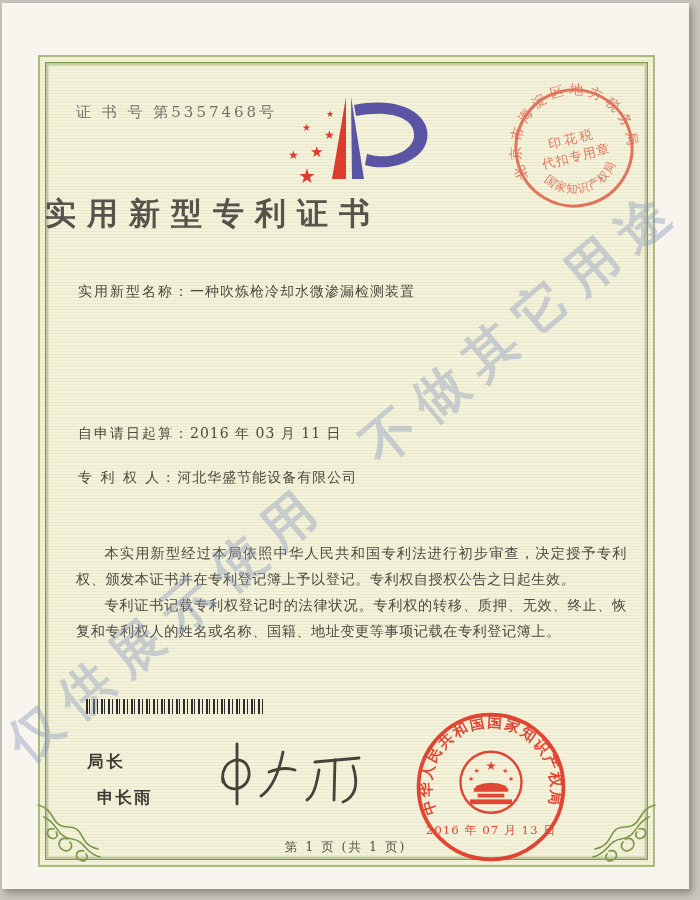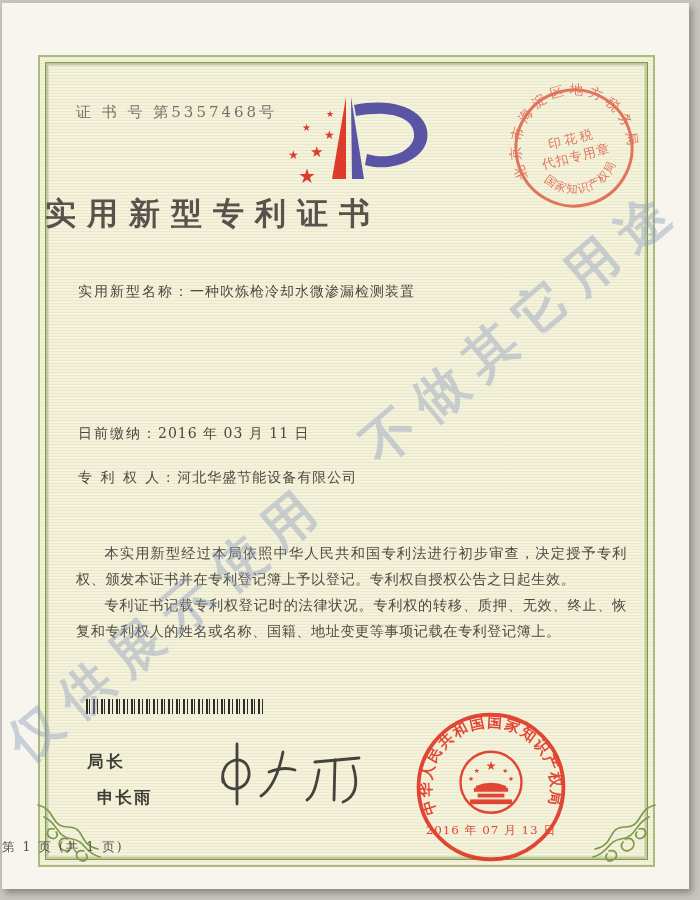--- a/index.html
+++ b/index.html
@@ -41,21 +41,21 @@
   }
   .paras p{margin:0;text-indent:2em;}
   .barcode{
     position:absolute;left:84px;top:696px;width:178px;height:15px;
     background:repeating-linear-gradient(90deg,#2c2c2c 0 2px,transparent 2px 3px,#2c2c2c 3px 4px,transparent 4px 7px,#2c2c2c 7px 9px,transparent 9px 11px,#2c2c2c 11px 12px,transparent 12px 15px);
   }
   .director-title{position:absolute;left:85px;top:748px;font-size:16.5px;font-weight:bold;color:#3f3c35;letter-spacing:3px;font-family:"DejaVu Sans","Liberation Sans",sans-serif;}
   .director-name{position:absolute;left:95px;top:784px;font-size:16.5px;font-weight:bold;color:#3f3c35;letter-spacing:2px;font-family:"DejaVu Sans","Liberation Sans",sans-serif;}
   .signature{position:absolute;left:193px;top:735px;width:178px;height:80px;}
   .seal{position:absolute;left:403px;top:703px;width:172px;height:162px;opacity:.93;}
-  .footer{position:absolute;left:0;right:0;top:836px;text-align:left;font-size:12.5px;color:#55514a;letter-spacing:2px;}
+  .footer{position:absolute;left:0;right:0;top:836px;text-align:center;font-size:12.5px;color:#55514a;letter-spacing:2px;}
   .watermark{
     position:absolute;left:14px;top:712px;
     transform:rotate(-40deg);transform-origin:0 50%;
     font-size:52px;letter-spacing:14px;white-space:nowrap;
     color:rgba(138,155,188,.42);font-weight:bold;pointer-events:none;
   }
   svg text{font-family:"DejaVu Serif","Liberation Serif",serif;}
 </style>
 </head>
 <body>
@@ -114,21 +114,21 @@
         <textPath href="#tsBot" startOffset="4" textLength="86" lengthAdjust="spacing">国家知识产权局</textPath>
       </text>
       <text x="75" y="70" font-size="13" text-anchor="middle" letter-spacing="3">印花税</text>
       <text x="75" y="88" font-size="13" text-anchor="middle" letter-spacing="1">代扣专用章</text>
     </g>
   </svg>
 
   <div class="title">实用新型专利证书</div>
 
   <div class="field f0"><span class="flabel">实用新型名称：</span><span class="fvalue">一种吹炼枪冷却水微渗漏检测装置</span></div>
-  <div class="field f3"><span class="flabel">日前缴纳：</span><span class="fvalue">2016 年 03 月 11 日</span></div>
+  <div class="field f3"><span class="flabel">自申请日起算：</span><span class="fvalue">2016 年 03 月 11 日</span></div>
   <div class="field f4"><span class="flabel">专 利 权 人：</span><span class="fvalue">河北华盛节能设备有限公司</span></div>
 
   <div class="paras">
     <p>本实用新型经过本局依照中华人民共和国专利法进行初步审查，决定授予专利权、颁发本证书并在专利登记簿上予以登记。专利权自授权公告之日起生效。</p>
     <p>专利证书记载专利权登记时的法律状况。专利权的转移、质押、无效、终止、恢复和专利权人的姓名或名称、国籍、地址变更等事项记载在专利登记簿上。</p>
   </div>
 
   <div class="barcode"></div>
 
   <div class="director-title">局长</div>

